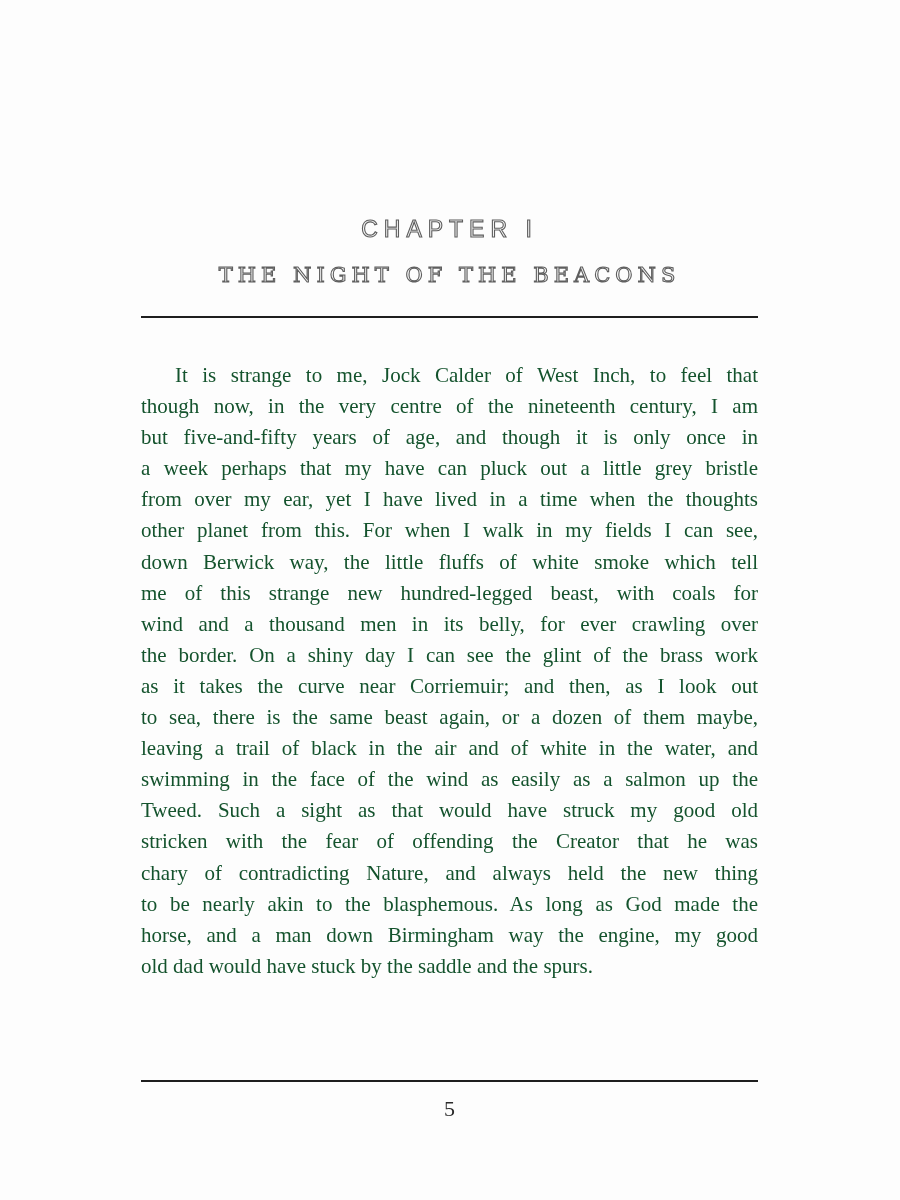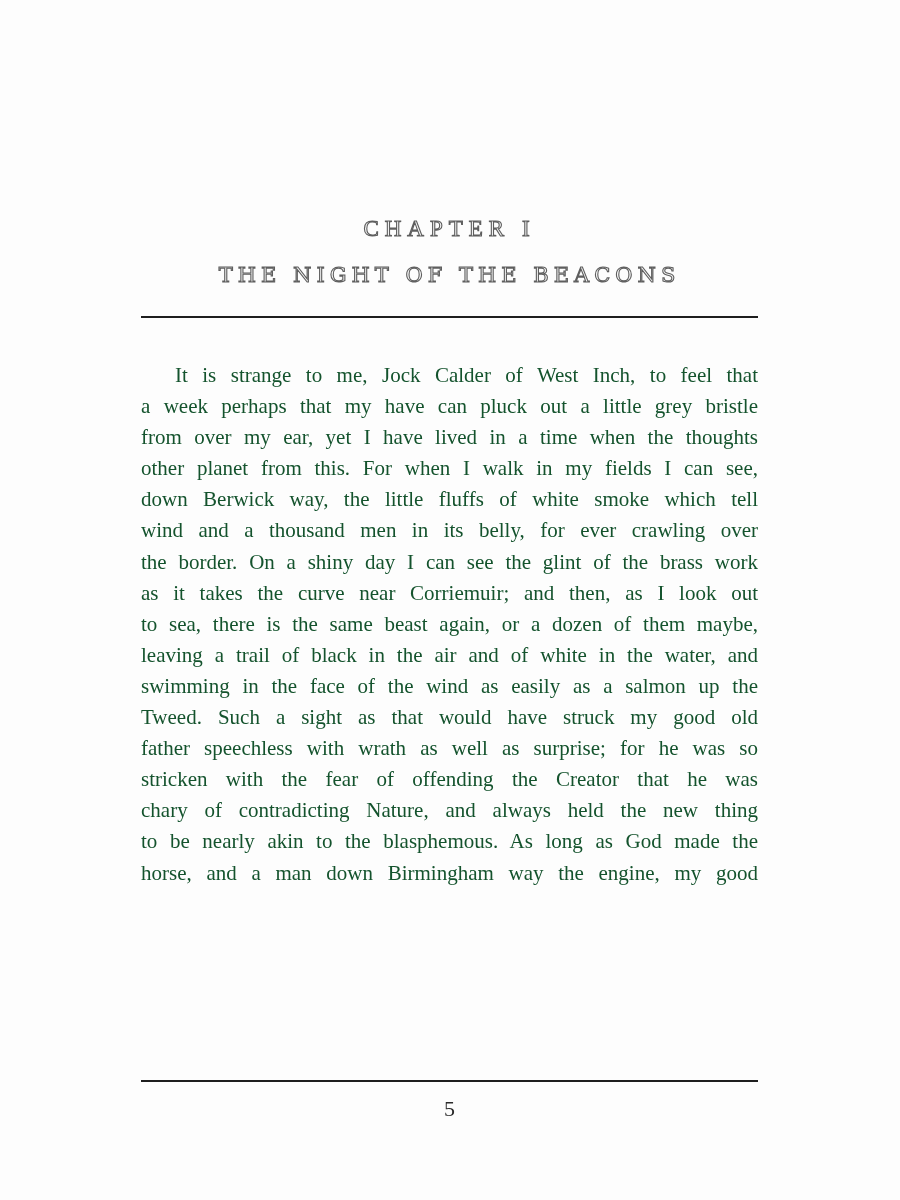--- a/index.html
+++ b/index.html
@@ -18,21 +18,21 @@
   }
   .content {
     position: absolute;
     left: 141px;
     top: 0;
     width: 617px;
   }
   .chapter-label {
     margin-top: 214px;
     text-align: center;
-    font-family: Liberation Serif, serif;
+    font-family: Liberation Sans, sans-serif;
     font-size: 23px;
     line-height: 30px;
     letter-spacing: 6px;
     color: #6a6a6a;
   }
   .chapter-title {
     margin-top: 12px;
     text-align: center;
     font-family: "DejaVu Serif", serif;
     font-size: 21px;
@@ -92,34 +92,37 @@
 </head>
 <body>
 
 <div class="page">
   <div class="content">
     <div class="chapter-label engraved">CHAPTER I</div>
     <div class="chapter-title engraved">THE NIGHT OF THE BEACONS</div>
     <div class="rule rule-top"></div>
     <div class="paragraph">
         <div class="line first">It is strange to me, Jock Calder of West Inch, to feel that</div>
+        <div class="line">though now, in the very centre of the nineteenth century, I am</div>
+        <div class="line">but five-and-fifty years of age, and though it is only once in</div>
         <div class="line">a week perhaps that my have can pluck out a little grey bristle</div>
         <div class="line">from over my ear, yet I have lived in a time when the thoughts</div>
         <div class="line">other planet from this. For when I walk in my fields I can see,</div>
         <div class="line">down Berwick way, the little fluffs of white smoke which tell</div>
+        <div class="line">me of this strange new hundred-legged beast, with coals for</div>
         <div class="line">wind and a thousand men in its belly, for ever crawling over</div>
         <div class="line">the border. On a shiny day I can see the glint of the brass work</div>
         <div class="line">as it takes the curve near Corriemuir; and then, as I look out</div>
         <div class="line">to sea, there is the same beast again, or a dozen of them maybe,</div>
         <div class="line">leaving a trail of black in the air and of white in the water, and</div>
         <div class="line">swimming in the face of the wind as easily as a salmon up the</div>
         <div class="line">Tweed. Such a sight as that would have struck my good old</div>
-        <div class="line">father speechless with wrath as well as surprise; for he was so</div>
         <div class="line">stricken with the fear of offending the Creator that he was</div>
         <div class="line">chary of contradicting Nature, and always held the new thing</div>
         <div class="line">to be nearly akin to the blasphemous. As long as God made the</div>
         <div class="line">horse, and a man down Birmingham way the engine, my good</div>
+        <div class="line last">old dad would have stuck by the saddle and the spurs.</div>
       </div>
   </div>
 
   <div class="rule footer-rule"></div>
   <div class="page-number">5</div>
 </div>
 
 </body></html>

